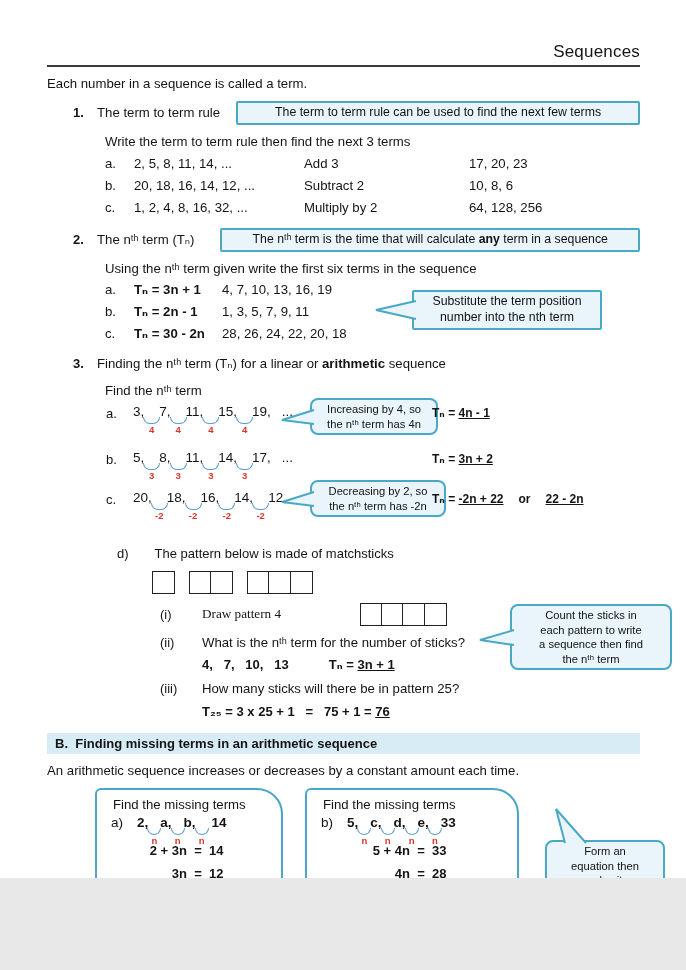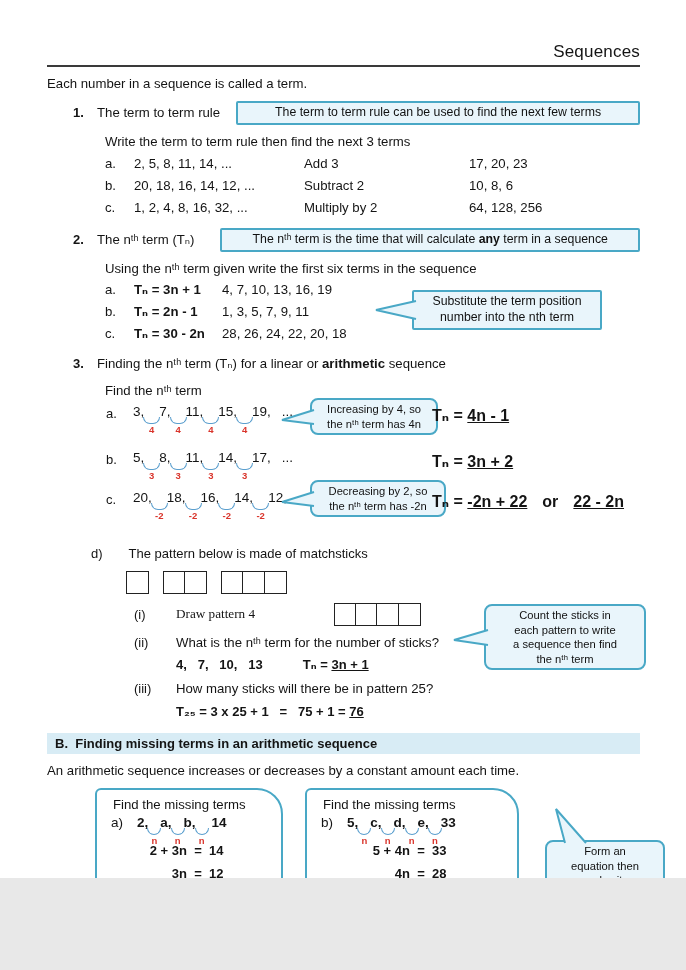--- a/index.html
+++ b/index.html
@@ -43,24 +43,24 @@
   .q3row { position:relative; height:40px; margin-top:6px; }
   .q3row.short { height:34px; }
   .letter { position:absolute; left:1px; top:2px; }
   .seq { position:absolute; left:25px; top:0; display:flex; align-items:flex-end; font-size:13.5px; }
   .seq .t { margin:0 3px; }
   .arc { width:15px; height:6px; border:1.6px solid #5b9fce; border-top:none;
          border-radius:0 0 9px 9px; margin:0 -4px -5px -4px; position:relative; flex:none; }
   .arc .diff { position:absolute; top:7px; left:50%; transform:translateX(-50%);
                font-style:normal; color:#d9342b; font-weight:bold; font-size:9.5px; }
   .row-callout { position:absolute; left:205px; top:-6px; width:112px; }
-  .tn { position:absolute; left:327px; top:2px; font-weight:bold; font-size:16px; white-space:nowrap; }
+  .tn { position:absolute; left:327px; top:2px; font-weight:bold; font-size:12px; white-space:nowrap; }
   .orword { margin:0 15px; }
 
-  .dblock { margin-left:44px; margin-top:16px; position:relative; }
+  .dblock { margin-left:70px; margin-top:16px; position:relative; }
   .cells { display:flex; }
   .sq { width:21px; height:21px; border:1.8px solid #222; flex:none; background:#fff; }
   .sq + .sq { margin-left:-1.8px; }
   .msticks { margin:10px 0 0 35px; display:flex; gap:14px; }
   .irow { margin-top:9px; display:flex; align-items:center; }
   .ilabel { margin-left:43px; width:42px; flex:none; }
   .itext { font-size:13.2px; }
   .p4 { margin-left:30px; }
   .seqline { margin:7px 0 0 85px; display:flex; align-items:center; font-weight:bold; }
   .seqline .tn2 { margin-left:40px; }

